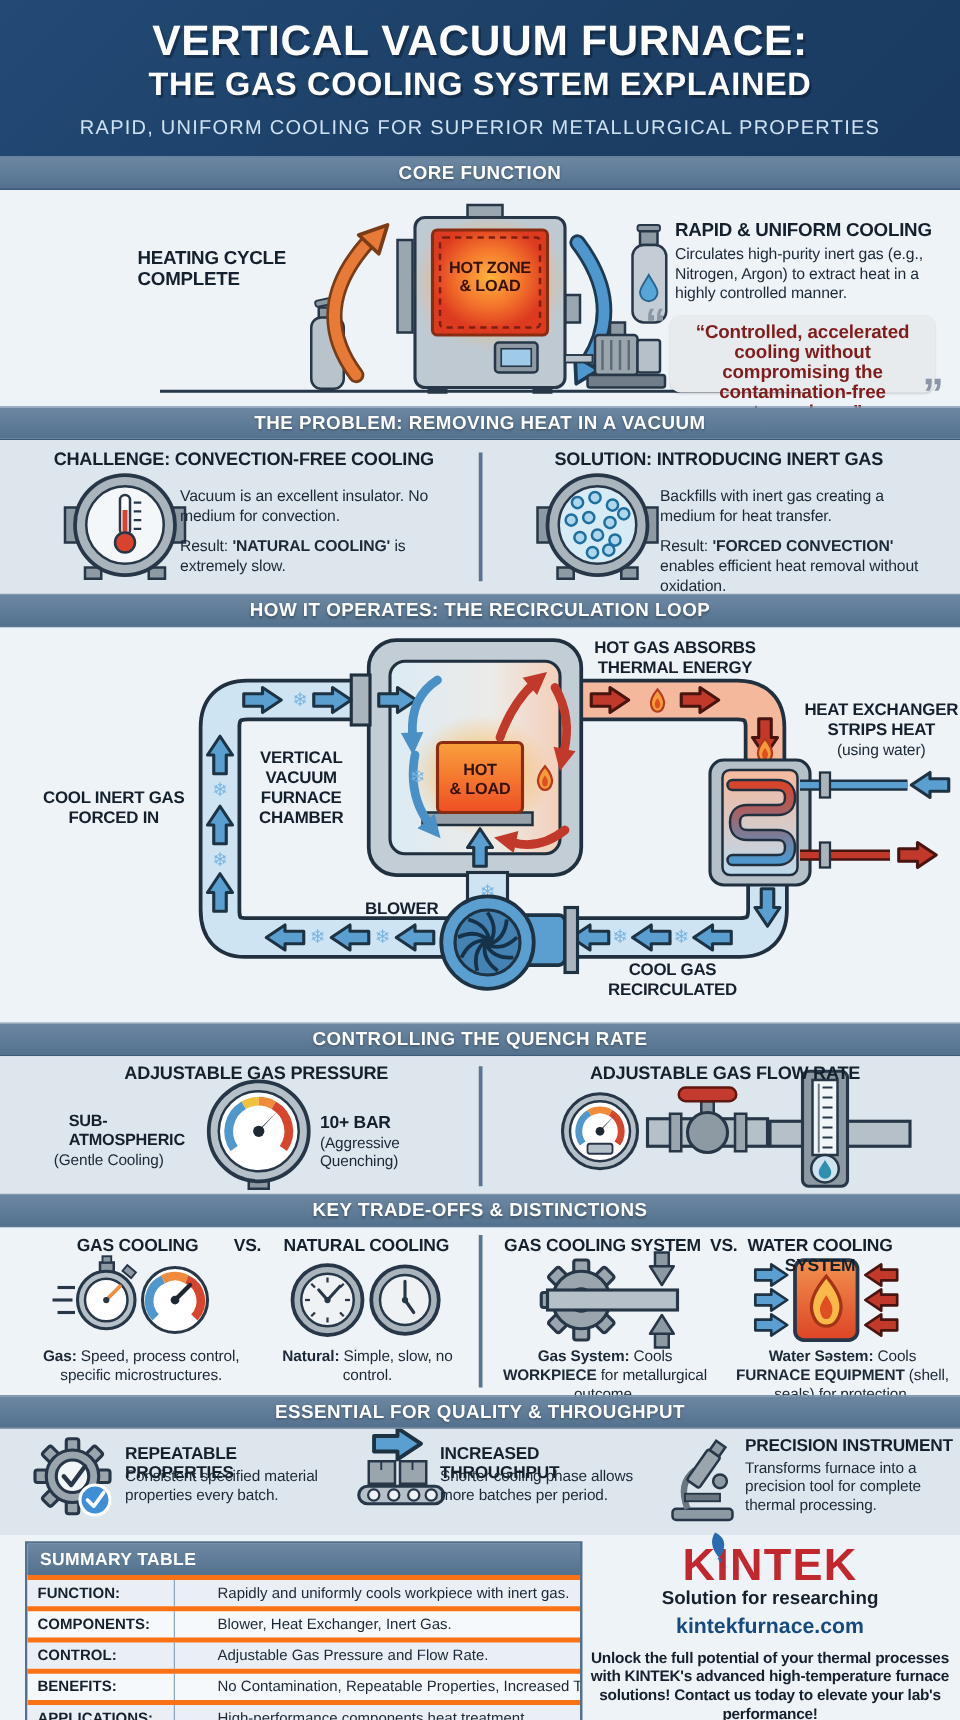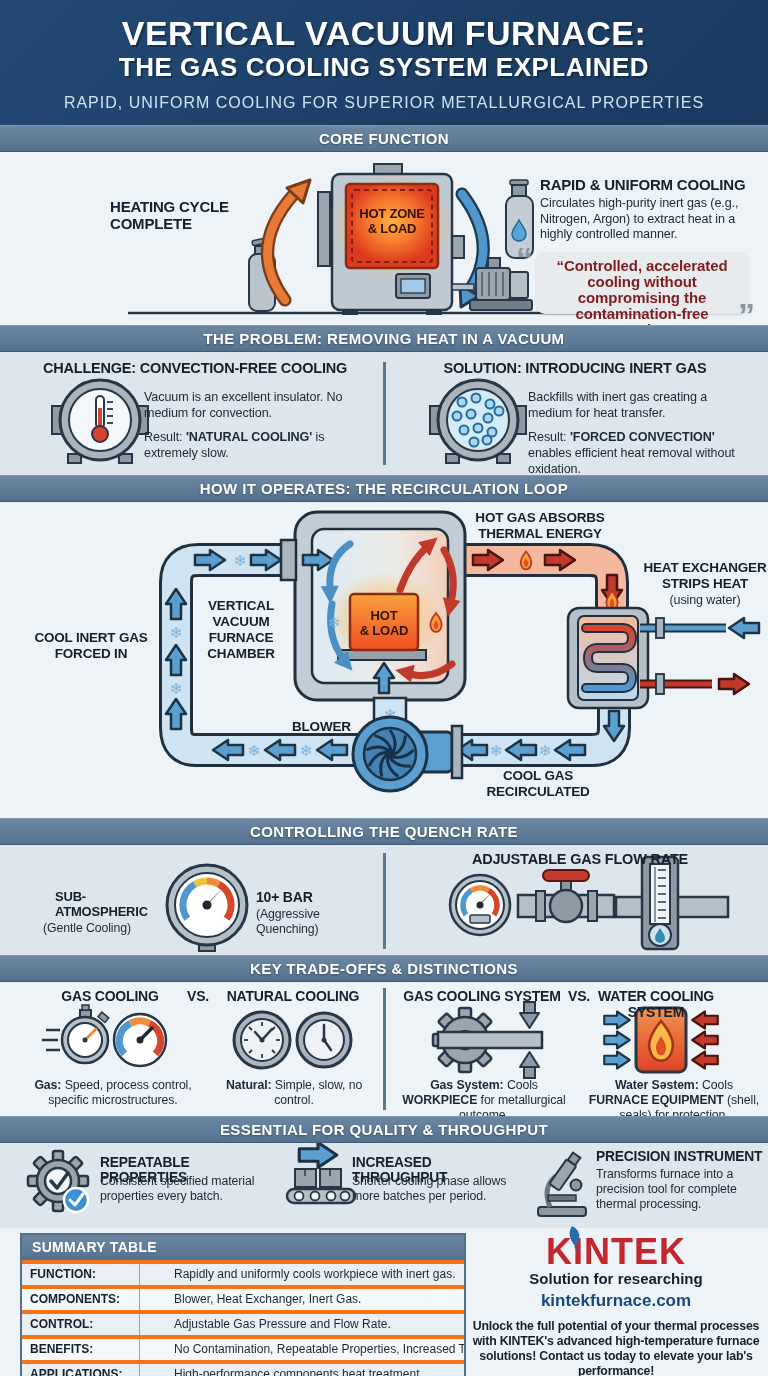--- a/index.html
+++ b/index.html
@@ -402,20 +402,21 @@
             <line x1="658" y1="49" x2="666" y2="49"></line>
             <line x1="658" y1="57" x2="666" y2="57"></line>
             <line x1="658" y1="65" x2="666" y2="65"></line>
             <line x1="658" y1="73" x2="666" y2="73"></line>
         </g>
         <circle cx="660" cy="90" r="11" fill="#cfe3ef" stroke="#273747" stroke-width="2"></circle>
         <path d="M660,83 C657,88 655,90 655,93 A5,5 0 0 0 665,93 C665,90 663,88 660,83 Z" fill="#2f8fae"></path>
       </g>
     </svg>
     <div class="divider" style="left:383px;top:8px;height:96px"></div>
+    <h3 class="abs hd ctr" style="left:55px;top:6px;width:300px;font-size:14.5px">ADJUSTABLE GAS PRESSURE</h3>
     <div class="abs hd rt" style="left:55px;top:44px;width:108px;font-size:13px;line-height:15px">SUB-ATMOSPHERIC</div>
     <div class="abs tx rt" style="left:43px;top:76px;width:120px;font-size:12.3px">(Gentle Cooling)</div>
     <div class="abs hd" style="left:256px;top:44px;width:110px;font-size:14px">10+ BAR</div>
     <div class="abs tx" style="left:256px;top:62px;width:100px;font-size:12.3px;line-height:15px">(Aggressive Quenching)</div>
     <h3 class="abs hd ctr" style="left:425px;top:6px;width:310px;font-size:14.5px">ADJUSTABLE GAS FLOW RATE</h3>
   </div>
 
   <div class="bar" style="top:955px">KEY TRADE-OFFS &amp; DISTINCTIONS</div>
 
   <div class="sec light" style="top:982px;height:134px">

